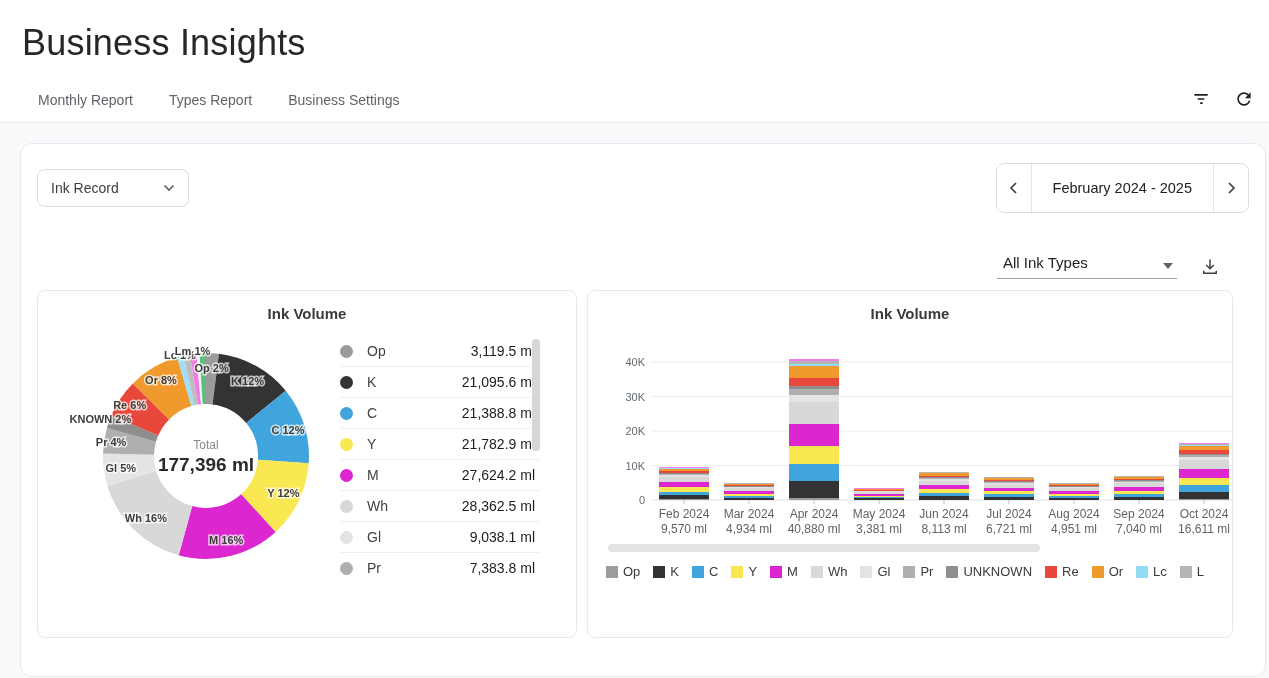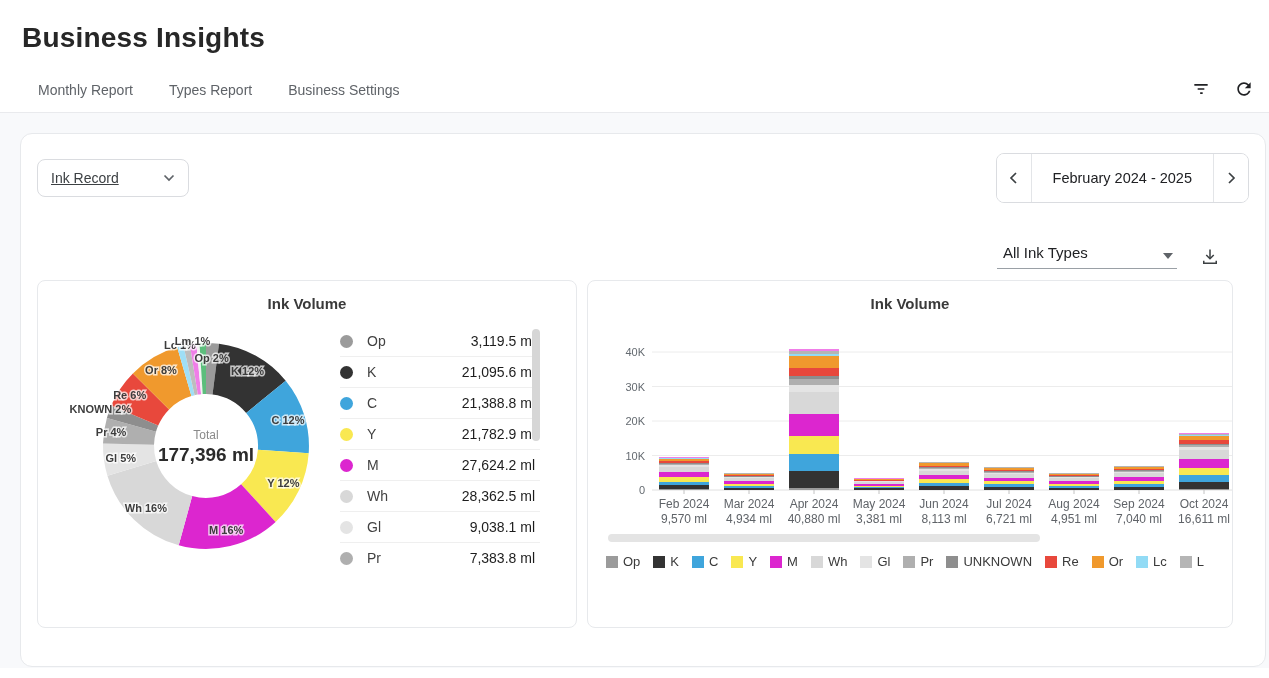--- a/index.html
+++ b/index.html
@@ -5,33 +5,33 @@
 <style>
   * { box-sizing: border-box; }
   html,body { margin:0; padding:0; }
   body {
     width:1269px; height:678px; overflow:hidden;
     font-family:"Liberation Sans", sans-serif;
     background:#ffffff; color:#202124;
   }
   
   .header { padding:22px 0 0 22px; }
-  .page-title { font-size:28px; font-weight:700; color:#272727; letter-spacing:.2px; }
+  .page-title { font-size:36px; font-weight:400; color:#272727; letter-spacing:.2px; }
   .tabbar { display:flex; align-items:flex-end; margin-top:18px; padding-left:38px; border-bottom:1px solid #e9eaed; }
   .tab { font-size:14px; color:#5f6368; padding:10px 0 14px; margin-right:36px; cursor:pointer; position:relative; }
   .tab.active { color:#1b1b1b; font-weight:700; }
   .tab.active::after { content:""; position:absolute; left:-8px; right:-8px; bottom:0; height:3px; background:#1f78d1; border-radius:3px 3px 0 0; }
   .tab-icons { margin-left:auto; display:flex; align-items:center; gap:21px; padding:0 14px 12px 0; }
   .icon-btn { width:22px; height:22px; display:flex; align-items:center; justify-content:center; cursor:pointer; }
   
   .content { background:#f8f9fb; height:555px; padding:20px 2px 0 20px; }
   .panel { background:#fff; border:1px solid #e7e9ec; border-radius:12px; width:1246px; height:534px; padding:19px 16px 0 16px; position:relative; }
   .row1 { display:flex; justify-content:space-between; align-items:center; }
   .select-box { display:flex; align-items:center; justify-content:space-between; width:152px; height:38px;
-    border:1px solid #dadce0; border-radius:8px; padding:0 13px; font-size:14px; color:#3c4043; cursor:pointer; background:#fff;text-decoration:underline; }
+    border:1px solid #dadce0; border-radius:8px; padding:0 13px; font-size:14px; color:#3c4043; cursor:pointer; background:#fff; }
   .date-nav { display:flex; align-items:stretch; height:50px; border:1px solid #dadce0; border-radius:8px; overflow:hidden; background:#fff; }
   .date-btn { width:34px; display:flex; align-items:center; justify-content:center; cursor:pointer; background:#fff; border:none; }
   .date-label { display:flex; align-items:center; padding:0 21px; border-left:1px solid #e3e5e8; border-right:1px solid #e3e5e8; font-size:14.5px; color:#202124; }
   .row2 { display:flex; justify-content:flex-end; align-items:center; gap:22px; margin-top:41px; padding-right:28px; }
   .ink-select { display:flex; align-items:flex-end; width:180px; border-bottom:1px solid #9aa0a6; padding:0 4px 7px 6px; font-size:15px; color:#202124; cursor:pointer; }
   .tri-down { width:0; height:0; border:5px solid transparent; border-top:6px solid #5f6368; margin-left:auto; margin-bottom:-3px; }
   
   .cards { display:flex; gap:10px; margin-top:11px; }
   .card { background:#fff; border:1px solid #e7e9ec; border-radius:8px; height:348px; padding:14px 16px; overflow:hidden; }
   .card-title { text-align:center; font-size:15px; font-weight:700; color:#3a3a3a; }

